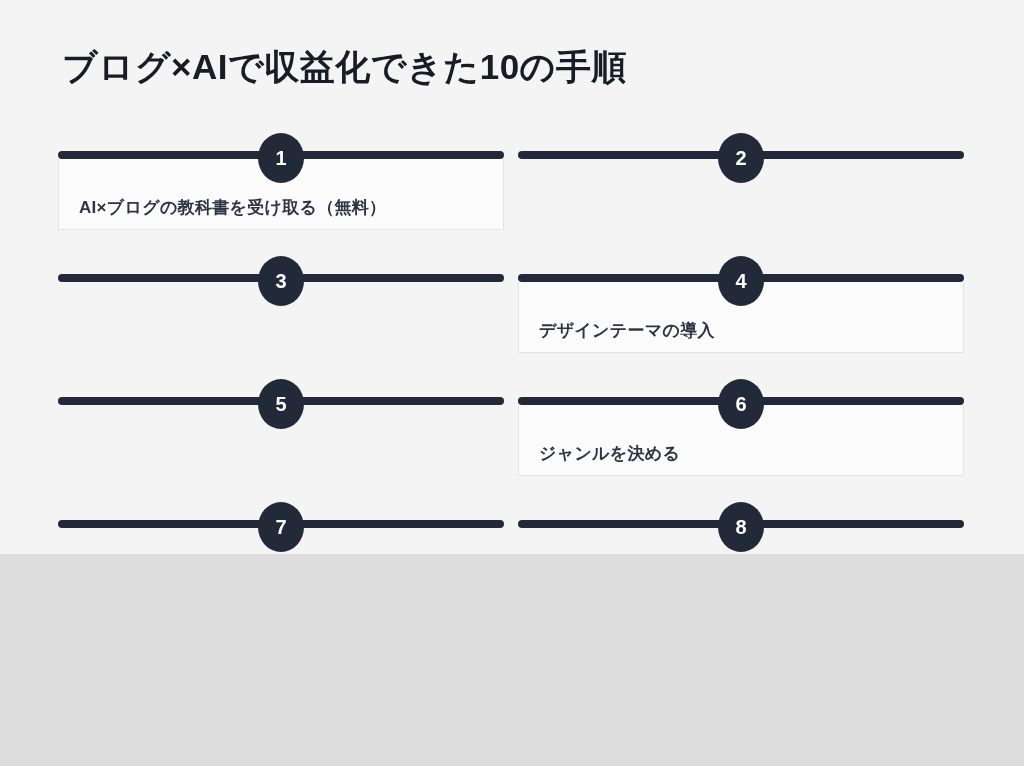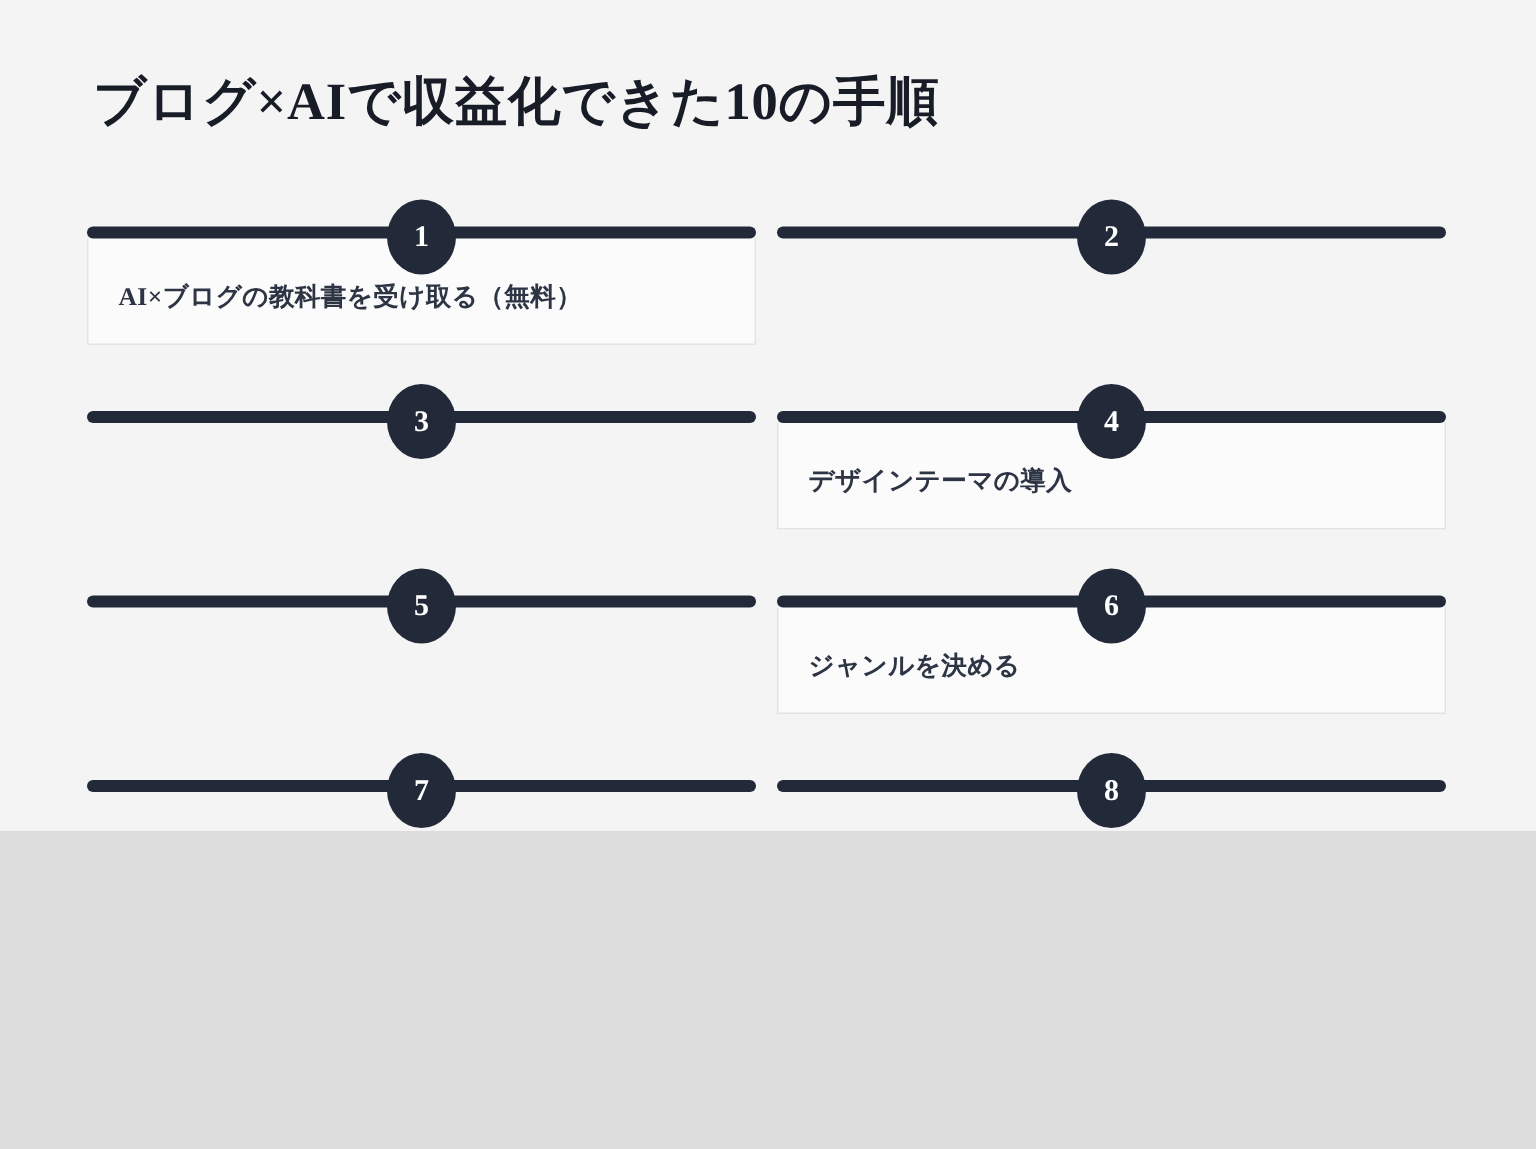--- a/index.html
+++ b/index.html
@@ -12,21 +12,21 @@
     --badge-text:#ffffff;
   }
   *{margin:0;padding:0;box-sizing:border-box;}
   html,body{background:#ddd;}
   .page{
     position:relative;
     width:1024px;
     height:554px;
     background:var(--background);
     overflow:hidden;
-    font-family:Liberation Serif, serif;
+    font-family:Liberation Sans, sans-serif;
   }
   .title{
     position:absolute;
     left:62px;
     top:44px;
     font-size:35px;
     font-weight:800;
     letter-spacing:0.5px;
     color:var(--title-text);
     white-space:nowrap;
@@ -47,21 +47,21 @@
   }
   .card-body{
     position:absolute;
     left:0; right:0;
     top:26px;
     height:71px;
     background:var(--card-bg);
     border:1px solid var(--card-border);
     border-top:none;
     display:flex;
-    align-items:flex-start;
+    align-items:center;
     padding:27px 18px 0 20px;
   }
   .step-label{
     font-size:17px;
     font-weight:700;
     color:var(--label-text);
     letter-spacing:0.3px;
     white-space:nowrap;
   }
   .bar{

